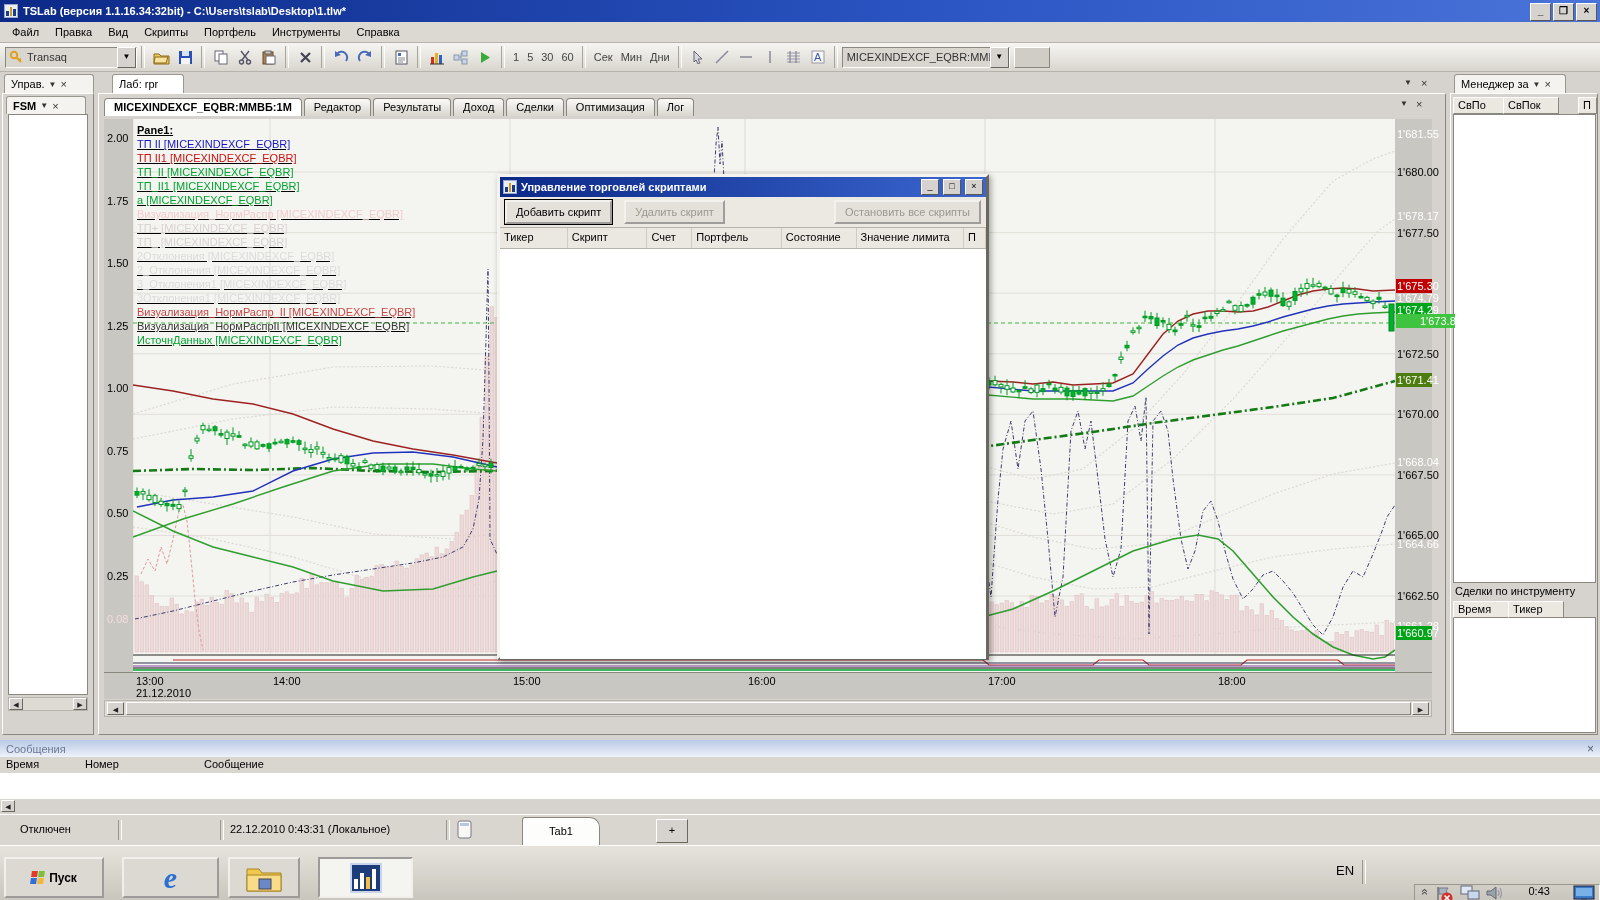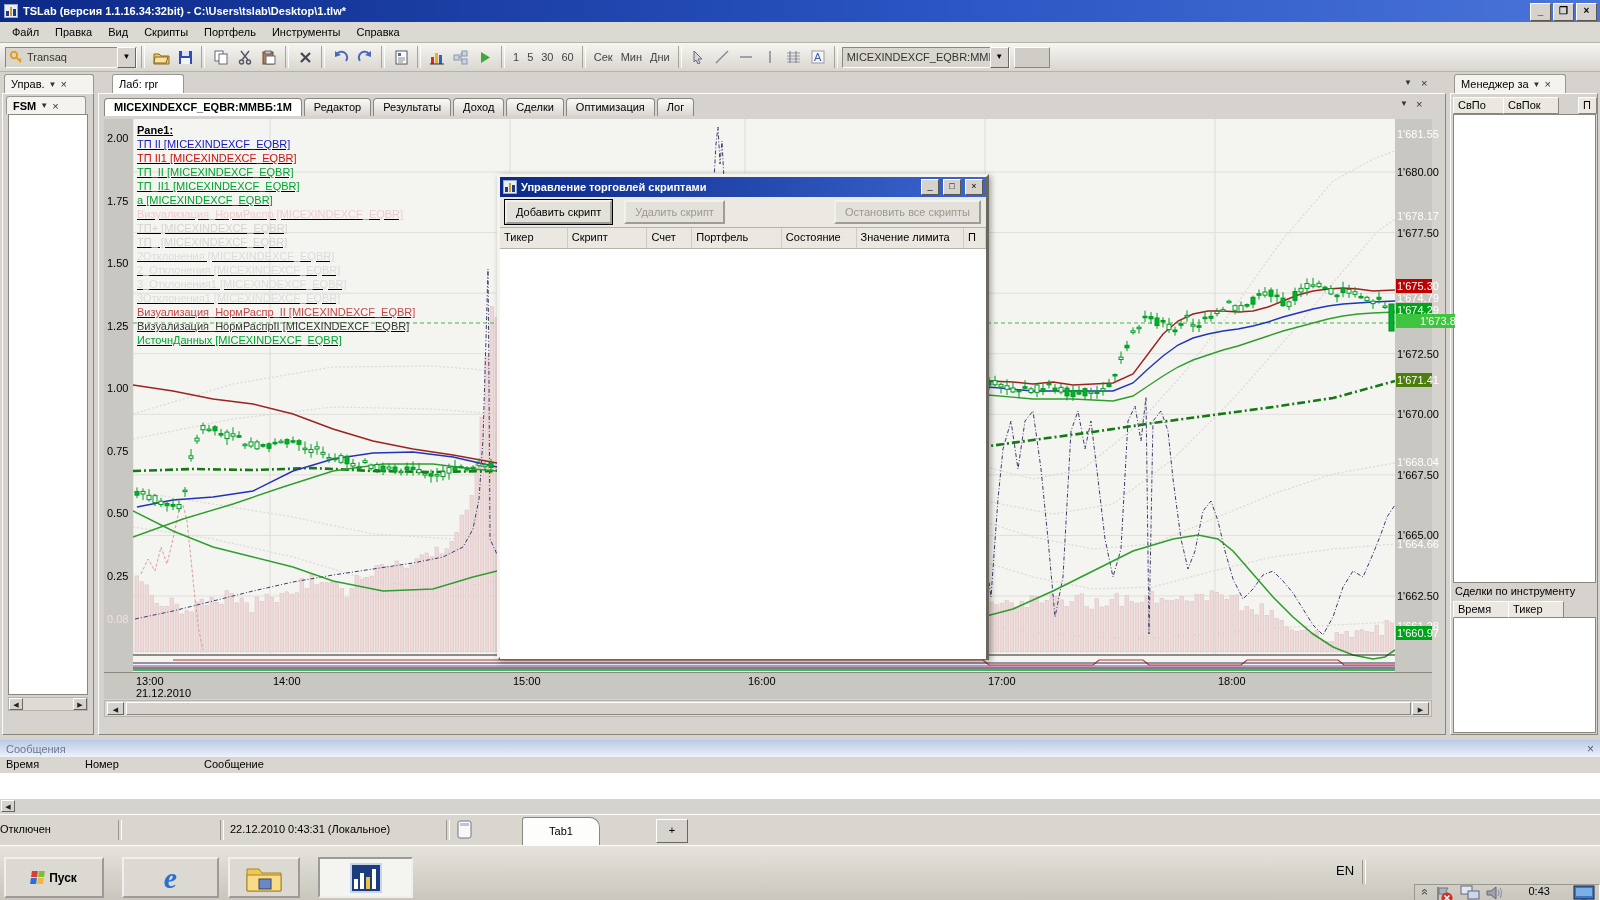--- a/index.html
+++ b/index.html
@@ -896,21 +896,21 @@
       <div class="mcol" style="left: 6px;">Время</div>
       <div class="mcol" style="left: 85px;">Номер</div>
       <div class="mcol" style="left: 160px; margin-left: 44px;">Сообщение</div>
     </div>
   <div id="messages-body" class="abs"></div>
   <div id="messages-scroll" class="abs">
     <span class="sb-btn" style="left:1px;top:1px;width:14px;height:12px;line-height:12px">◀</span>
   </div>
 
   <div id="statusbar" class="abs">
-    <span class="abs" style="left:0;top:8px">Отключен</span>
+    <span class="abs" style="left:20px;top:8px">Отключен</span>
     <span class="vsep" style="left:118px"></span>
     <span class="vsep" style="left:220px"></span>
     <span class="abs" style="left:230px;top:8px">22.12.2010 0:43:31 (Локальное)</span>
     <span class="vsep" style="left:446px"></span>
     <span class="abs" style="left:456px;top:5px"><svg width="18" height="20" viewBox="0 0 18 20">
           <rect x="2" y="1" width="13" height="17" rx="2" fill="#f8f8f6" stroke="#778"></rect>
           <rect x="4" y="3" width="9" height="3" fill="#b8c6e0"></rect>
         </svg></span>
     <span id="ws-tab">Tab1</span>
     <span id="add-tab-btn">+</span>

